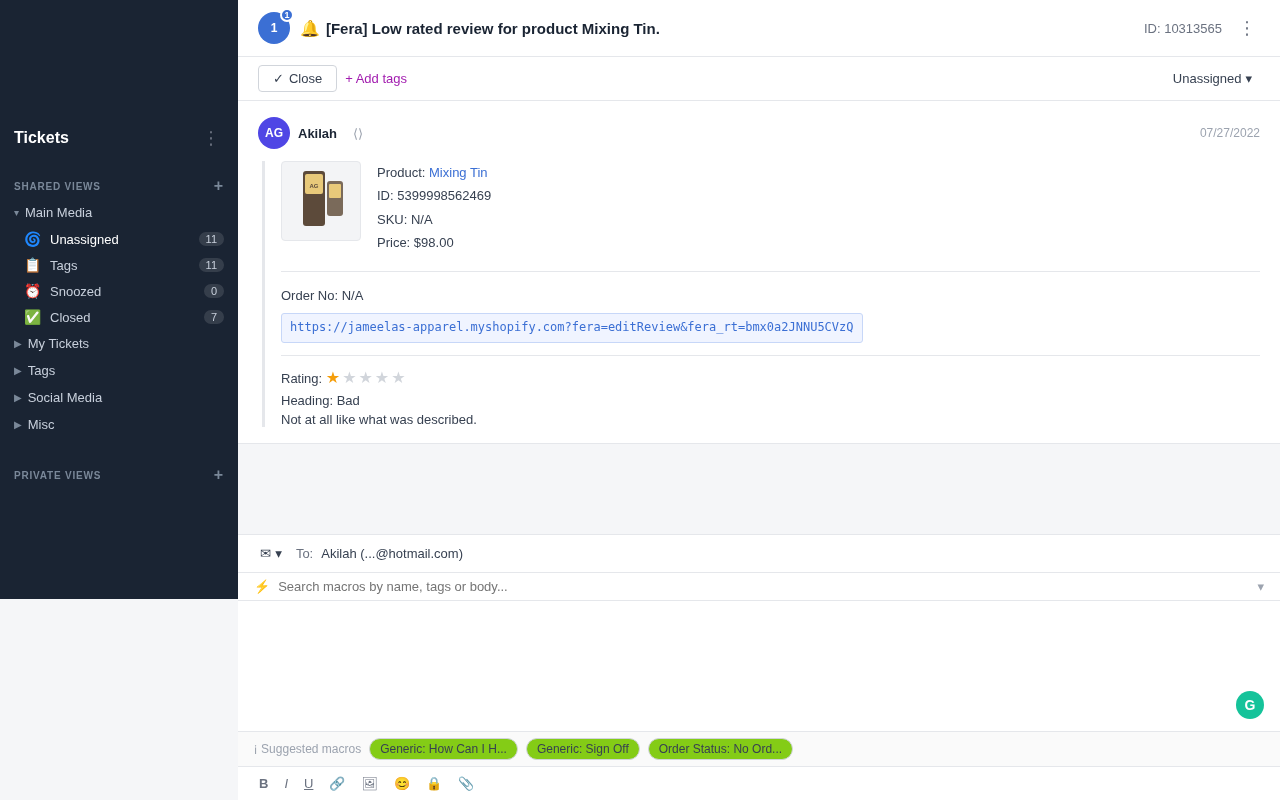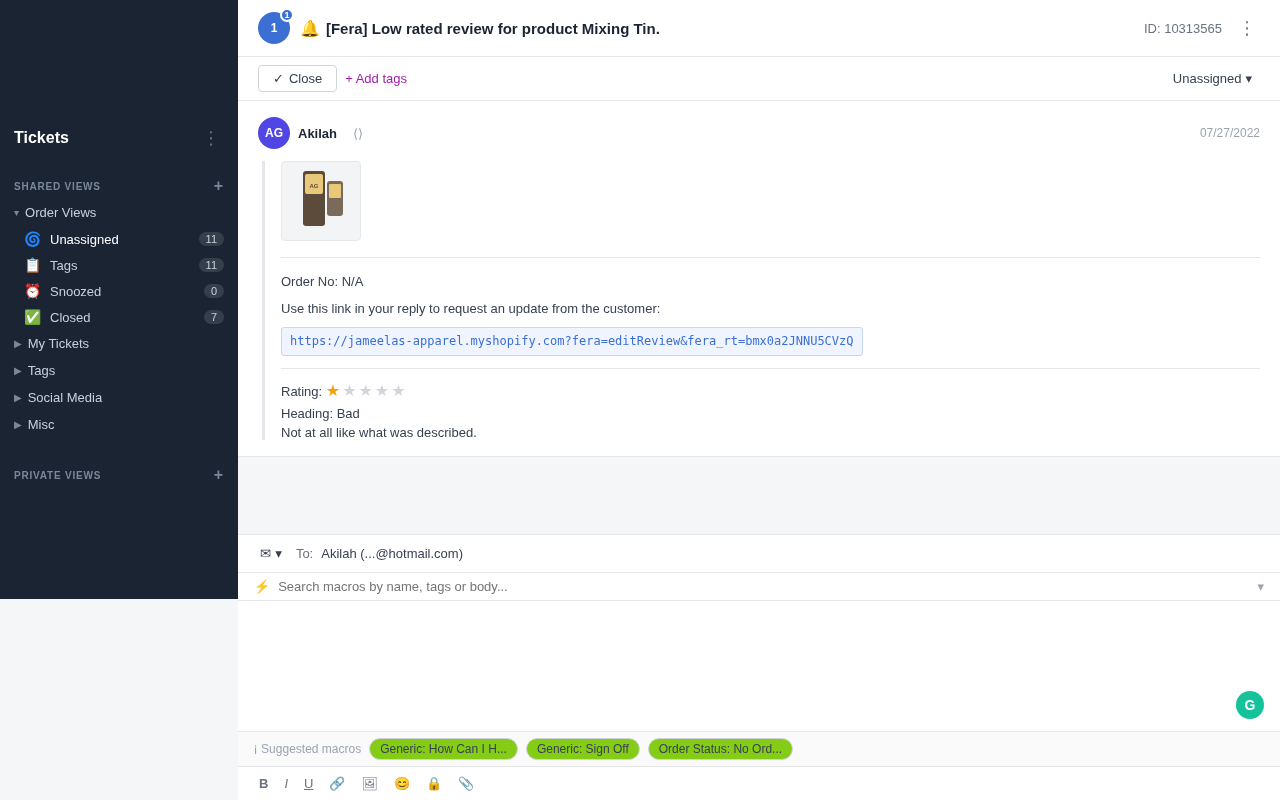--- a/index.html
+++ b/index.html
@@ -434,21 +434,21 @@
   </div>
 
   <div class="sidebar-section-label">
     <span>SHARED VIEWS</span>
     <span class="plus">+</span>
   </div>
 
 
   <div class="sidebar-group-toggle">
     <span class="arrow">▾</span>
-    <span>Order Views</span>
+    <span>Main Media</span>
   </div>
 
   <div class="sidebar-sub-items">
     <div class="sidebar-item active">
       <span class="item-icon">🌀</span>
       <span class="item-label">Unassigned</span>
       <span class="item-count">11</span>
     </div>
     <div class="sidebar-item">
       <span class="item-icon">📋</span>
@@ -554,30 +554,47 @@
             <div class="product-image-placeholder">
 
               <svg width="60" height="70" viewBox="0 0 60 70" fill="none" xmlns="http://www.w3.org/2000/svg">
                 <rect x="12" y="5" width="22" height="55" rx="3" fill="#5c4a3a"></rect>
                 <rect x="14" y="8" width="18" height="20" rx="2" fill="#e8c97a"></rect>
                 <text x="23" y="22" text-anchor="middle" fill="#5c4a3a" font-size="6" font-weight="bold">AG</text>
                 <rect x="36" y="15" width="16" height="35" rx="3" fill="#7a6a5a"></rect>
                 <rect x="38" y="18" width="12" height="14" rx="1" fill="#e8c97a"></rect>
               </svg>
             </div>
+            <div class="product-details">
+              <div>
+                <span>Product: </span>
+                <a href="#" style="color:#3b6fd4;">Mixing Tin</a>
+              </div>
+              <div>
+                <span>ID: </span>
+                <span>5399998562469</span>
+              </div>
+              <div>
+                <span>SKU: </span>
+                <span>N/A</span>
+              </div>
+              <div>
+                <span>Price: </span>
+                <span>$98.00</span>
+              </div>
+            </div>
           </div>
 
           <div class="divider"></div>
 
           <div class="order-section">
             <div>
               <span>Order No: </span>
               <span>N/A</span>
             </div>
-            <div style="margin-top:4px;">Use this link in your reply to request an update from the customer:</div>
             <div style="margin-top:6px;">
               <a class="order-link" href="#">https://jameelas-apparel.myshopify.com?fera=editReview&amp;fera_rt=bmx0a2JNNU5CVzQ</a>
             </div>
           </div>
 
           <div class="divider"></div>
 
           <div class="rating-section">
             <span>Rating: </span>
             <span class="stars-display">

